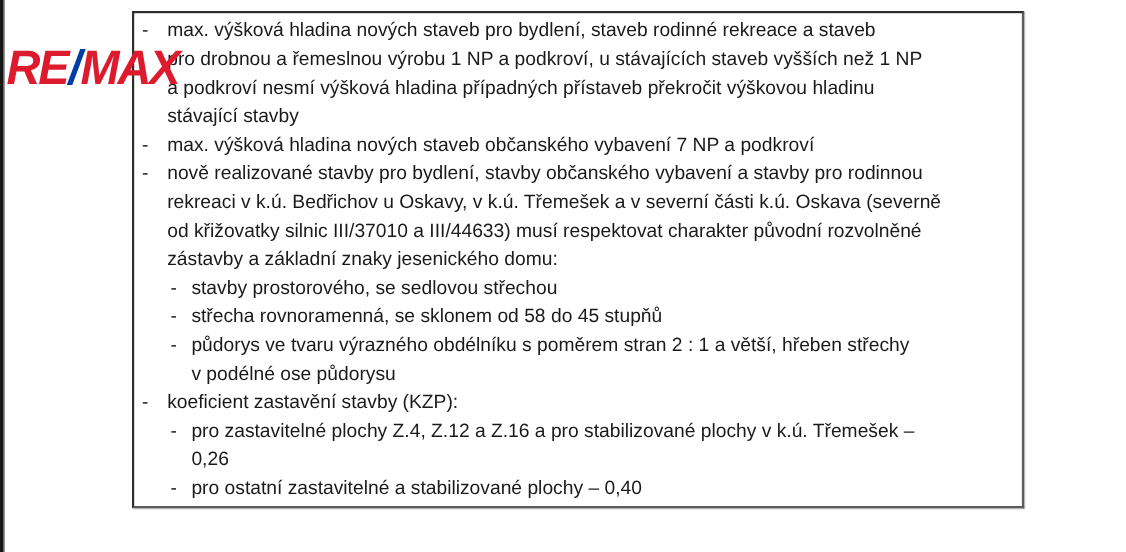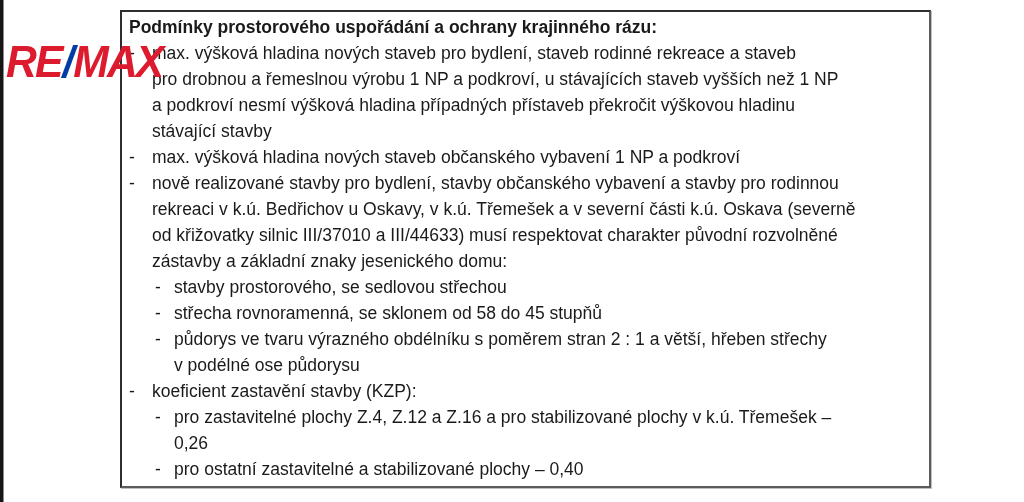--- a/index.html
+++ b/index.html
@@ -51,33 +51,32 @@
 </head>
 <body>
 
 <div class="left-rule"></div>
 
 <div class="logo">
   <span class="red">RE</span><span class="slash">/</span><span class="red">MAX</span>
 </div>
 
 <div class="cond-box">
-  <div class="box-title">Podmínky prostorového uspořádání a ochrany krajinného rázu:</div>
 
   <div class="li l1">
     <span class="m">-</span>
     <span class="t">max. výšková hladina nových staveb pro bydlení, staveb rodinné rekreace a staveb
 pro drobnou a řemeslnou výrobu 1 NP a podkroví, u stávajících staveb vyšších než 1 NP
 a podkroví nesmí výšková hladina případných přístaveb překročit výškovou hladinu
 stávající stavby</span>
   </div>
 
   <div class="li l1">
     <span class="m">-</span>
-    <span class="t">max. výšková hladina nových staveb občanského vybavení 1 NP a podkroví</span>
+    <span class="t">max. výšková hladina nových staveb občanského vybavení 7 NP a podkroví</span>
   </div>
 
   <div class="li l1">
     <span class="m">-</span>
     <span class="t">nově realizované stavby pro bydlení, stavby občanského vybavení a stavby pro rodinnou
 rekreaci v k.ú. Bedřichov u Oskavy, v k.ú. Třemešek a v severní části k.ú. Oskava (severně
 od křižovatky silnic III/37010 a III/44633) musí respektovat charakter původní rozvolněné
 zástavby a základní znaky jesenického domu:</span>
   </div>
   <div class="li l2">

